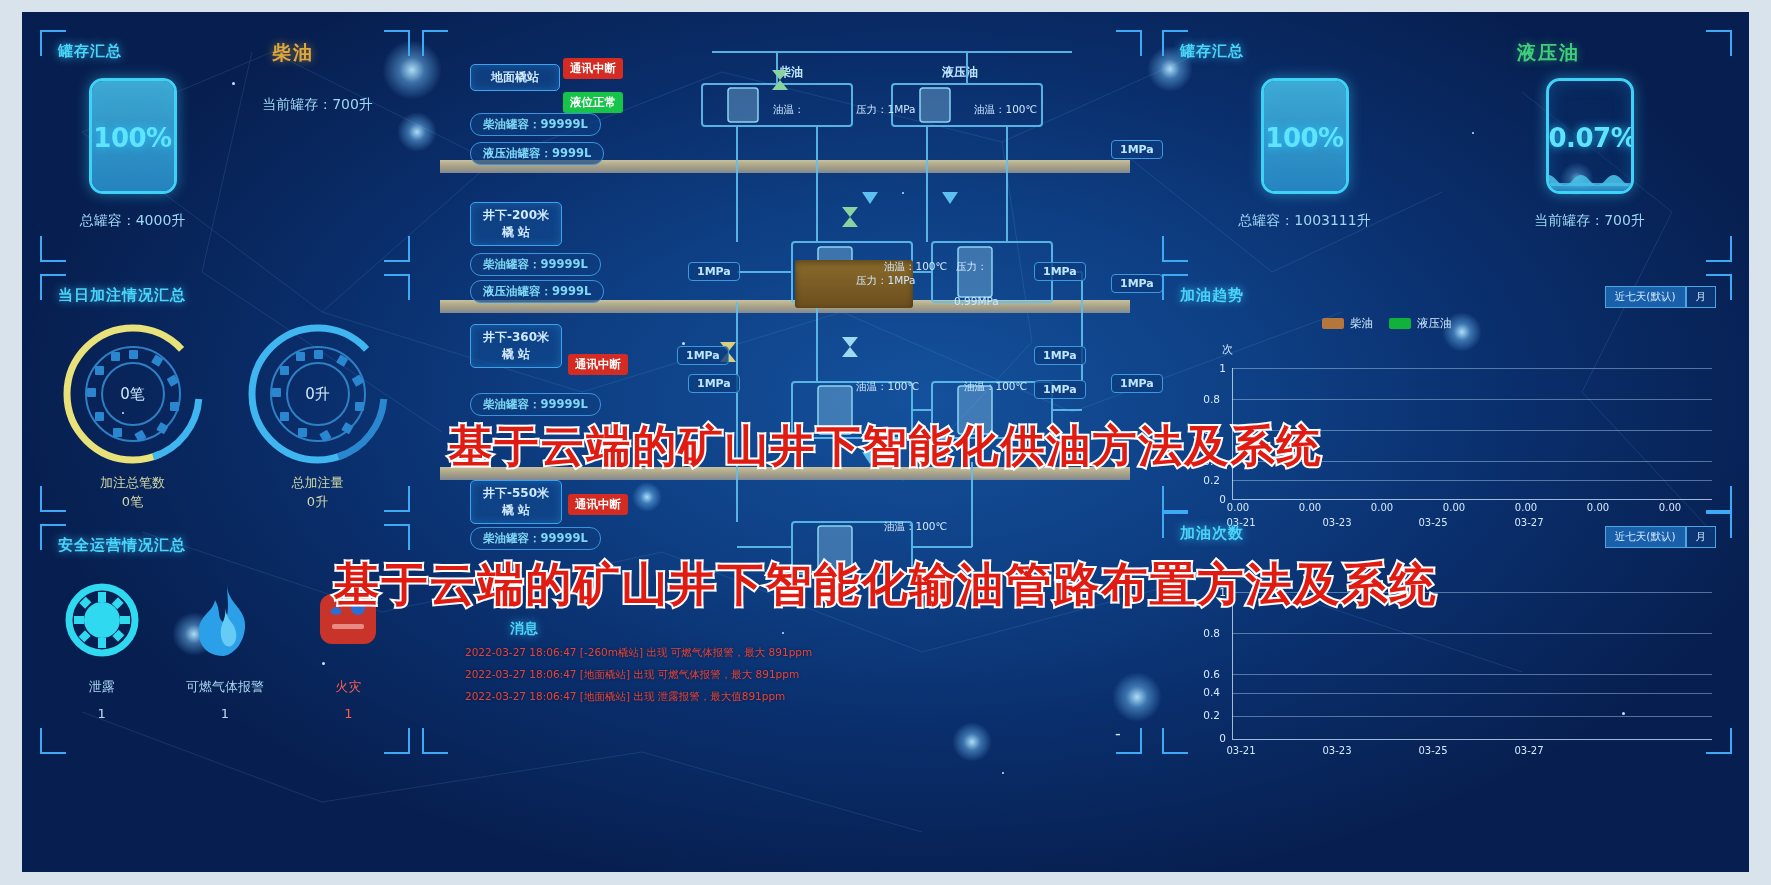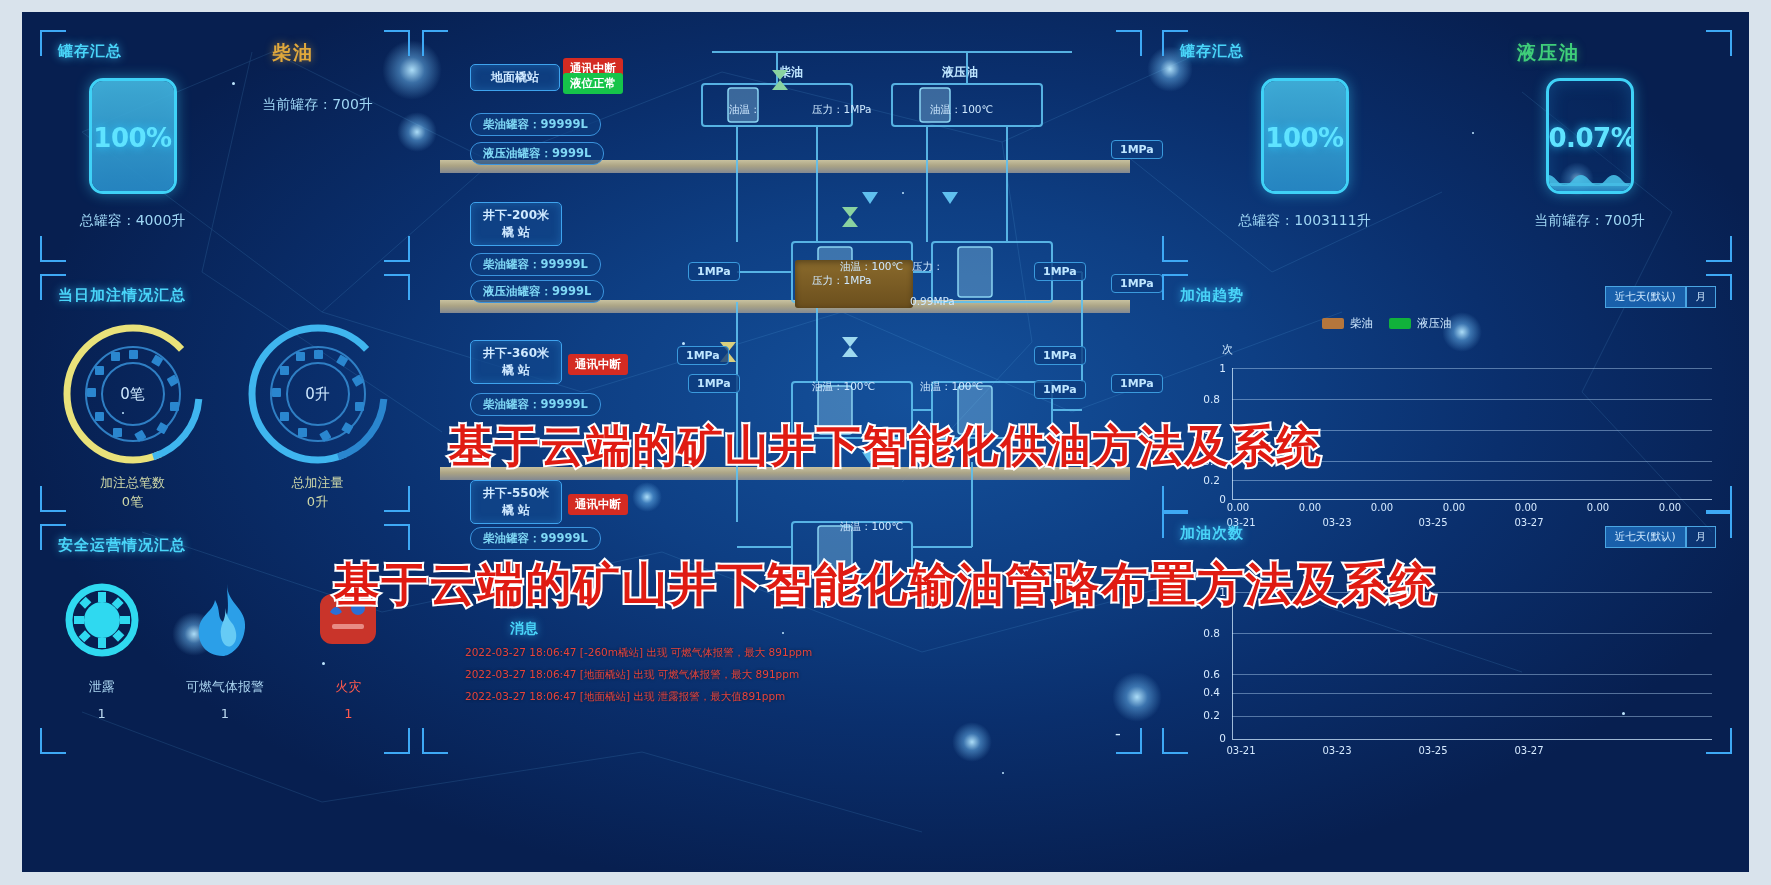--- a/index.html
+++ b/index.html
@@ -120,21 +120,21 @@
   }
   .seam { position:absolute; height:13px;
     background: linear-gradient(180deg,#d8cda2 0%, #b9ad86 45%, #8c8f94 100%);
     opacity:.92; }
   .oilpool {
     position:absolute; border-radius:3px;
     background: linear-gradient(180deg,#8a6a2c,#6b4f1d);
     box-shadow: inset 0 2px 6px rgba(0,0,0,.4);
   }
   .param {
-    position:absolute; color:#cfe9ff; font-size:10.5px; white-space:nowrap;
+    position:absolute; color:#cfe9ff; font-size:10.5px; white-space:nowrap;padding-left:44px;
   }
   .oilname-c { position:absolute; color:#bfe6ff; font-size:12px; font-weight:bold; }
 
   
   .msg-title { position:absolute; color:#49d4f8; font-size:14px; font-weight:bold;
                text-shadow:0 0 8px rgba(60,200,255,.7);margin-left:45px; }
   .msg-line { position:absolute; color:#e8433a; font-size:10.5px; white-space:nowrap;
               text-shadow:0 0 3px rgba(0,0,0,.5); }
 
   
@@ -366,32 +366,32 @@
 
     <div class="seam" style="left:418px; top:148px; width:690px;"></div>
     <div class="seam" style="left:418px; top:288px; width:690px;"></div>
     <div class="seam" style="left:418px; top:455px; width:690px;"></div>
 
     <div class="oilname-c" style="left:757px; top:52px;">柴油</div>
     <div class="oilname-c" style="left:920px; top:52px;">液压油</div>
 
     <div class="station-tag" style="left:448px; top:52px; width:90px;">地面橇站</div>
     <div class="badge red" style="left:541px; top:46px;">通讯中断</div>
-    <div class="badge green" style="left:541px; top:61px;text-align:center;">液位正常</div>
+    <div class="badge green" style="left:541px; top:80px;text-align:center;">液位正常</div>
     <div class="cap-tag" style="left:448px; top:101px;">柴油罐容：99999L</div>
     <div class="cap-tag" style="left:448px; top:130px;">液压油罐容：9999L</div>
 
     <div class="station-tag" style="left:448px; top:190px; width:92px;">
       <div>井下-200米</div>
       <div>橇  站</div>
     </div>
     <div class="cap-tag" style="left:448px; top:241px;">柴油罐容：99999L</div>
     <div class="cap-tag" style="left:448px; top:268px;">液压油罐容：9999L</div>
 
-    <div class="station-tag" style="left:448px; top:328px; width:92px;">
+    <div class="station-tag" style="left:448px; top:312px; width:92px;">
       <div>井下-360米</div>
       <div>橇  站</div>
     </div>
     <div class="badge red" style="left:546px; top:342px;">通讯中断</div>
     <div class="cap-tag" style="left:448px; top:381px;">柴油罐容：99999L</div>
 
     <div class="station-tag" style="left:448px; top:468px; width:92px;">
       <div>井下-550米</div>
       <div>橇  站</div>
     </div>

